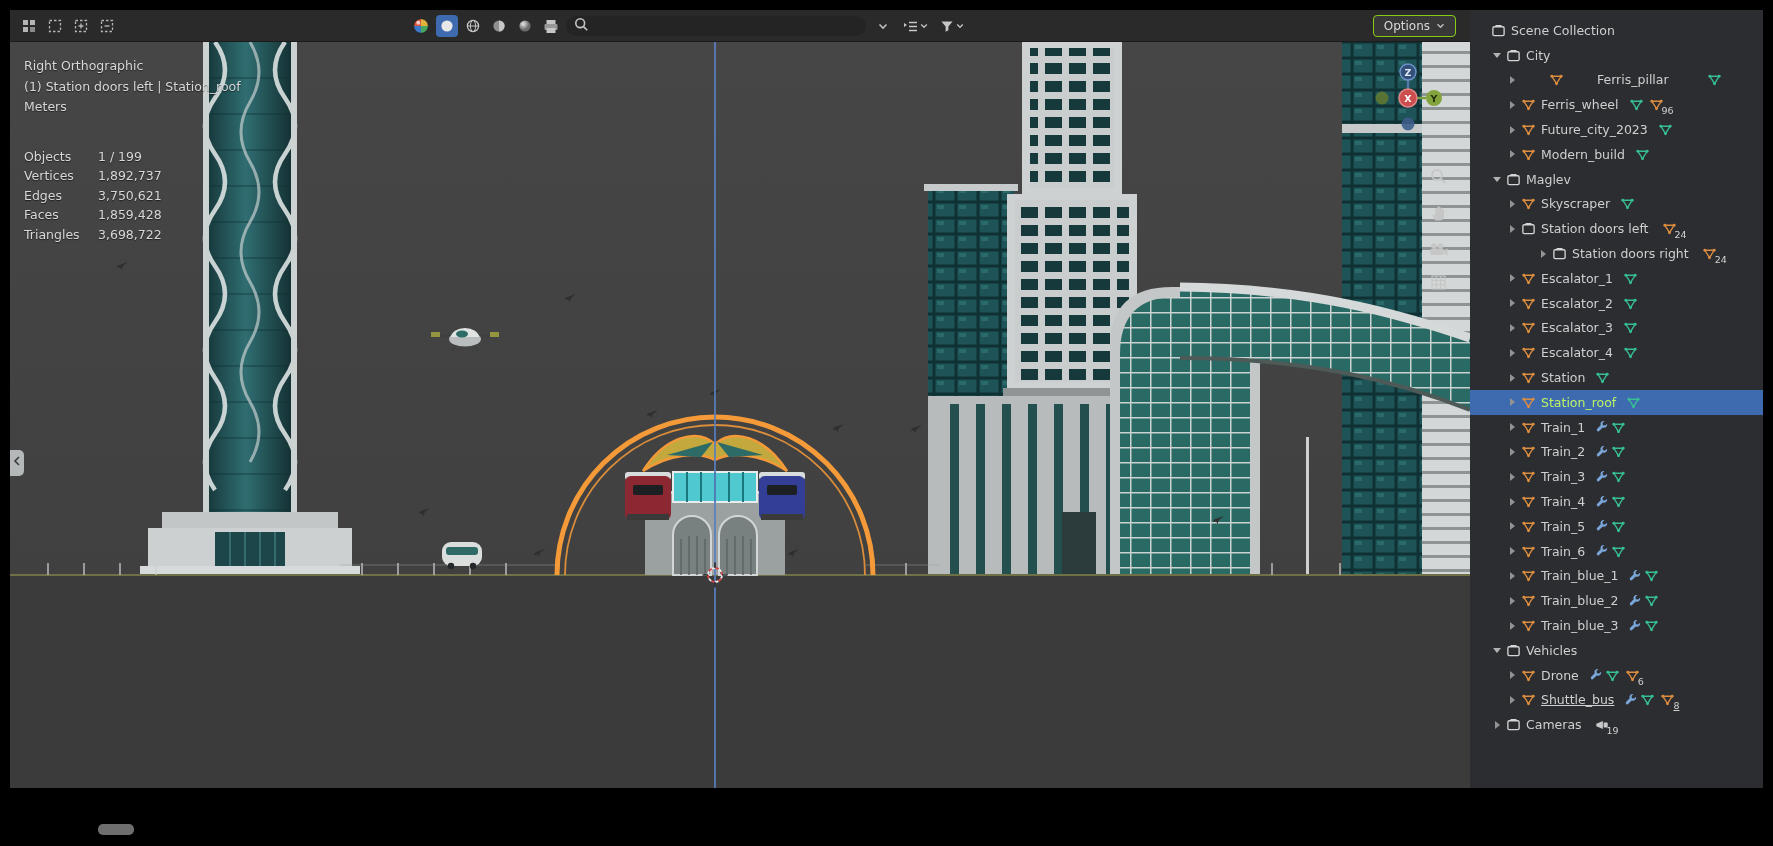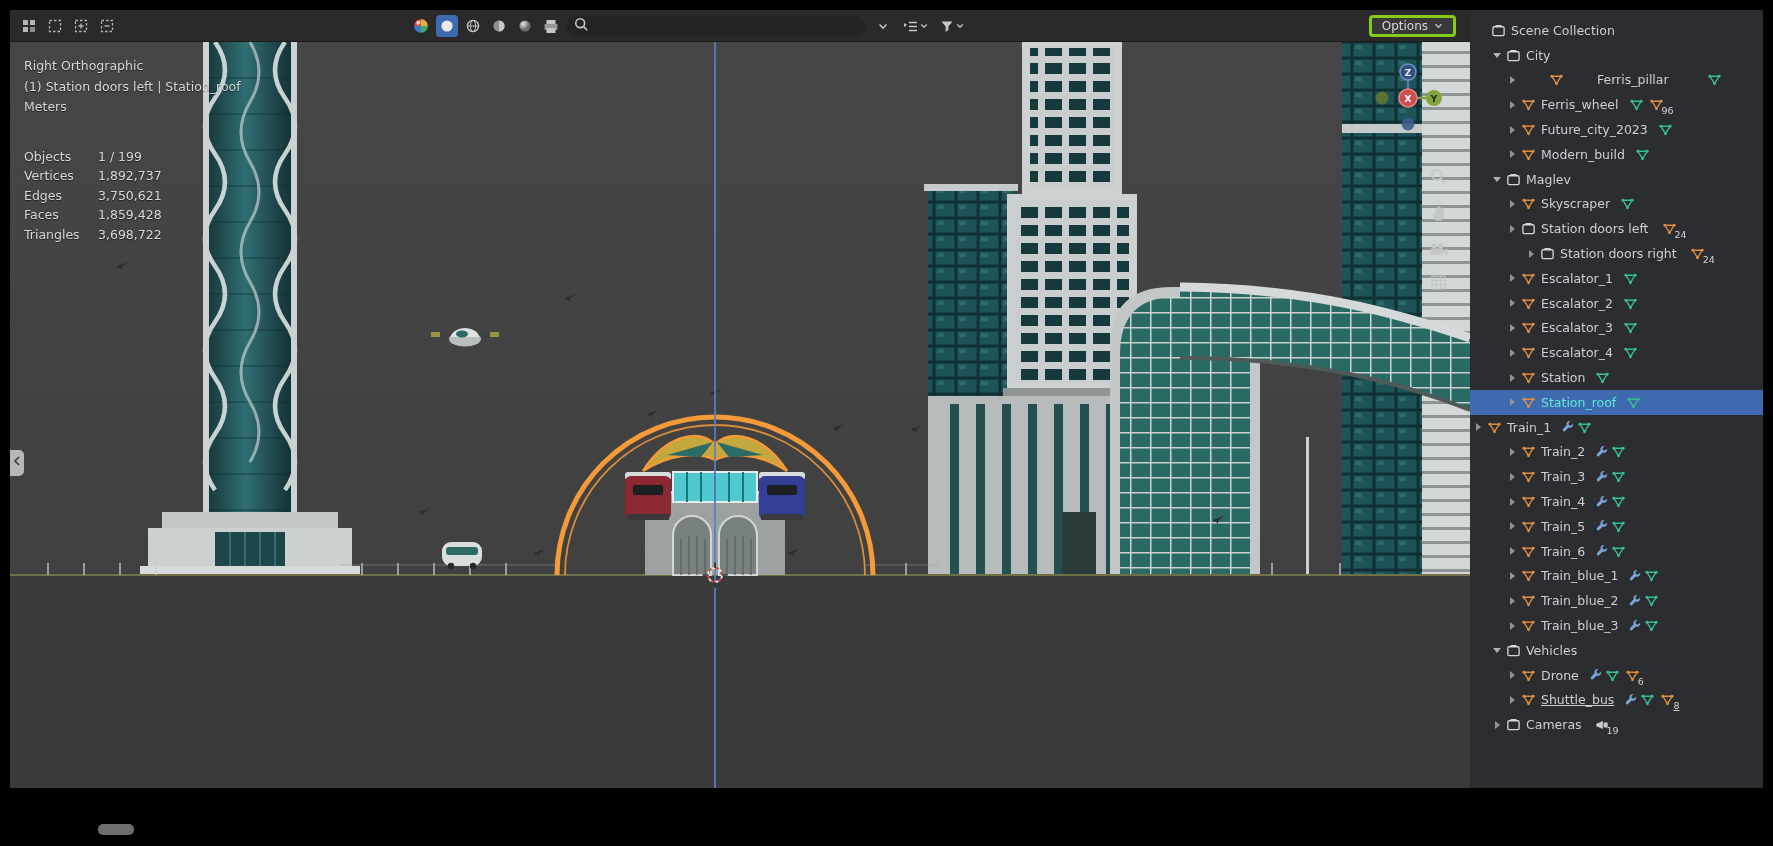--- a/index.html
+++ b/index.html
@@ -8,37 +8,37 @@
   .app{position:absolute;left:10px;top:10px;width:1753px;height:778px;display:flex;background:#1f1f1f;}
 
   
   .viewport{position:relative;flex:none;width:1460px;height:778px;background:var(--viewport_bg,#424242);overflow:hidden;}
   .vp-header{position:absolute;top:0;left:0;right:0;height:32px;background:var(--header_bg,#2a2a2a);border-bottom:1px solid #1b1b1b;z-index:6;}
   .hgroup{position:absolute;top:5px;display:flex;align-items:center;gap:4px;height:22px;}
   .hbtn{display:inline-flex;align-items:center;justify-content:center;width:22px;height:22px;border-radius:4px;cursor:default;}
   .hbtn.sel{background:var(--selected_blue,#3e6bb0);}
   .search-box{position:absolute;top:6px;left:556px;display:flex;align-items:center;gap:6px;width:300px;height:20px;border-radius:10px;background:rgba(0,0,0,.12);padding:0 8px;}
   .search-box input{flex:1;background:transparent;border:none;outline:none;color:#ddd;font-size:12px;font-family:"DejaVu Sans",sans-serif;}
-  .options-btn{position:absolute;top:5px;right:14px;display:flex;align-items:center;gap:6px;height:22px;padding:0 10px;background:#383838;border:3px solid #84cc16;border-radius:4px;color:#d8d8d8;font-size:12px;}
+  .options-btn{position:absolute;top:5px;right:14px;display:flex;align-items:center;gap:6px;height:22px;padding:0 10px;background:#383838;border:1px solid #84cc16;border-radius:4px;color:#d8d8d8;font-size:12px;}
   .scene{position:absolute;left:0;top:32px;width:1460px;height:746px;display:block;}
 
   
   .overlay{position:absolute;left:14px;top:46px;z-index:4;color:var(--text_light,#d8d8d8);font-size:12.5px;line-height:20.5px;text-shadow:0 1px 1px rgba(0,0,0,.55);}
   .stats{margin-top:29px;display:grid;grid-template-columns:74px auto;}
   .stats div{line-height:19.5px;}
 
   
   .nav-gizmo{position:absolute;top:46px;right:20px;z-index:5;}
   .nav-gizmo text{font-family:"DejaVu Sans",sans-serif;font-size:9.5px;font-weight:bold;}
   .side-tools{position:absolute;top:158px;right:22px;z-index:5;display:flex;flex-direction:column;gap:15px;align-items:center;}
 
   
   .outliner{flex:1;background:var(--outliner_bg,#2b2d31);padding-top:8px;overflow:hidden;position:relative;}
   .ol-row{display:flex;align-items:center;height:24.8px;font-size:12.5px;color:#cfcfcf;white-space:nowrap;cursor:default;}
-  .ol-row.selected{background:var(--selected_blue,#3e6bb0);color:#5eead4;}
+  .ol-row.selected{background:var(--selected_blue,#3e6bb0);color:#bef264;}
   .disc{width:15px;flex:none;display:inline-flex;justify-content:center;align-items:center;}
   .oicon{width:18px;flex:none;display:inline-flex;justify-content:center;align-items:center;margin-right:4px;}
   .ol-label{margin-right:8px;}
   .exicon{display:inline-flex;align-items:center;margin-left:2px;}
   .cbadge{display:inline-flex;align-items:flex-end;margin-left:3px;}
   .cnum{font-size:9.5px;color:#d2d2d2;margin-left:-2px;transform:translateY(4px);}
 
   
   .stroke-sel{stroke:var(--selection_orange,#f49a38);}
   .axis-z-line{stroke:var(--axis_z_blue,#5a7fc0);}
@@ -595,21 +595,21 @@
               <svg viewBox="0 0 16 16" width="15" height="15">
                 <path d="M3 4.5h10L8 12.5z" fill="none" stroke="#dd8d3f" stroke-width="1.4"></path>
                 <circle cx="3" cy="4.5" r="1.5" fill="#dd8d3f"></circle>
                 <circle cx="13" cy="4.5" r="1.5" fill="#dd8d3f"></circle>
                 <circle cx="8" cy="12.5" r="1.5" fill="#dd8d3f"></circle>
               </svg>
             </span>
             <span class="cnum">24</span>
           </span>
         </div>
-        <div class="ol-row" style="padding-left: 53px;">
+        <div class="ol-row" style="padding-left: 29px; margin-left: 36px;">
           <span class="disc">
             <svg viewBox="0 0 10 10" width="10" height="10">
               <path d="M3 1l5 4-5 4z" fill="#939393"></path>
             </svg>
           </span>
           <span class="oicon">
             <svg viewBox="0 0 16 16" width="15" height="15">
               <rect x="2" y="4" width="12" height="9.5" rx="1.5" fill="none" stroke="#d6d6d6" stroke-width="1.4"></rect>
               <path d="M5.5 4V2.8h5V4" stroke="#d6d6d6" stroke-width="1.4" fill="none"></path>
             </svg>
@@ -764,21 +764,21 @@
           <span class="ol-label">Station_roof</span>
           <span class="exicon">
             <svg viewBox="0 0 16 16" width="15" height="15">
               <path d="M3 4.5h10L8 12.5z" fill="none" stroke="#37be92" stroke-width="1.4"></path>
               <circle cx="3" cy="4.5" r="1.5" fill="#37be92"></circle>
               <circle cx="13" cy="4.5" r="1.5" fill="#37be92"></circle>
               <circle cx="8" cy="12.5" r="1.5" fill="#37be92"></circle>
             </svg>
           </span>
         </div>
-        <div class="ol-row" style="">
+        <div class="ol-row" style="padding-left: 34px;">
           <span class="disc">
             <svg viewBox="0 0 10 10" width="10" height="10">
               <path d="M3 1l5 4-5 4z" fill="#939393"></path>
             </svg>
           </span>
           <span class="oicon">
             <svg viewBox="0 0 16 16" width="15" height="15">
               <path d="M3 4.5h10L8 12.5z" fill="none" stroke="#dd8d3f" stroke-width="1.4"></path>
               <circle cx="3" cy="4.5" r="1.5" fill="#dd8d3f"></circle>
               <circle cx="13" cy="4.5" r="1.5" fill="#dd8d3f"></circle>

